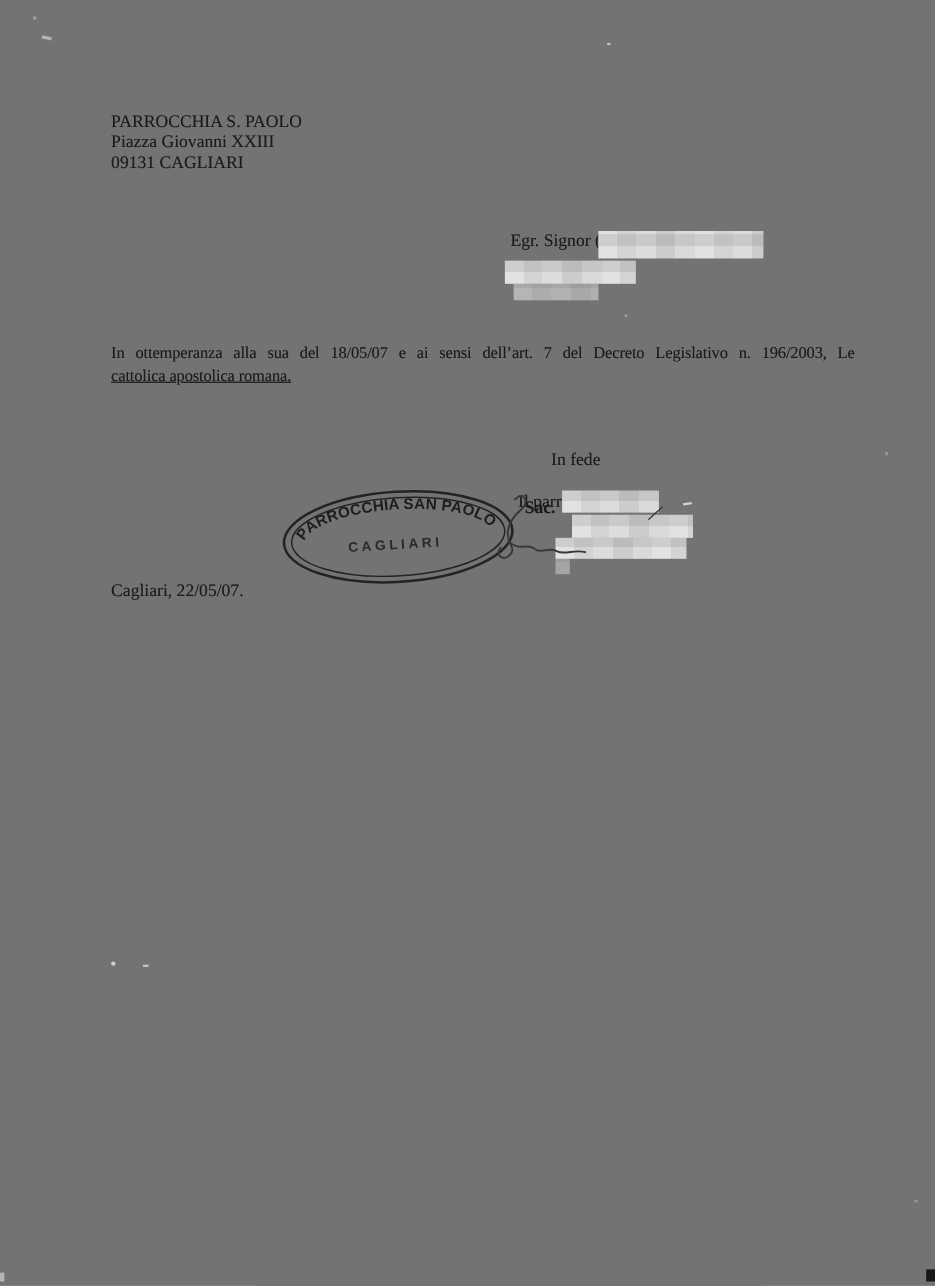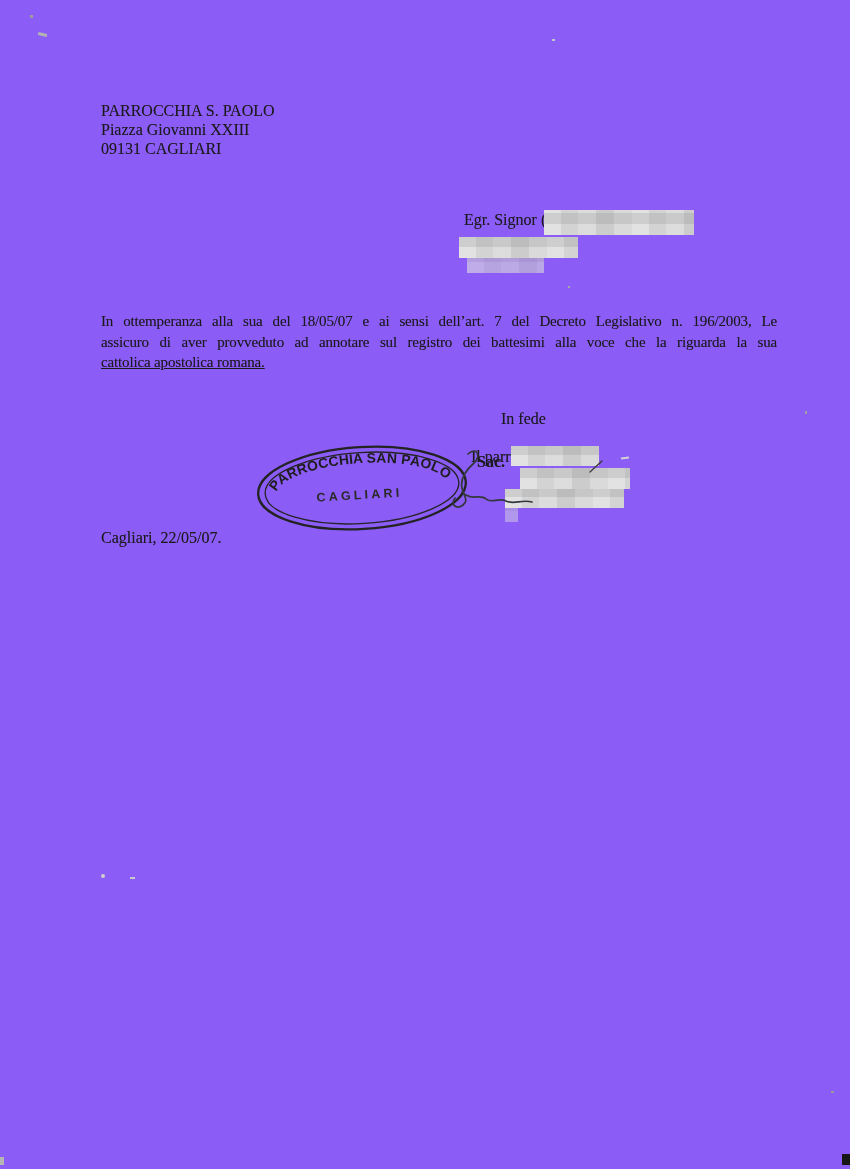--- a/index.html
+++ b/index.html
@@ -1,20 +1,20 @@
 <!DOCTYPE html>
 <html><head>
 <meta charset="utf-8">
 <style>
   html,body{margin:0;padding:0;background:#e8e8e8;}
   .page{
     position:relative;
     width:850px;height:1169px;
     margin:0 auto;
-    background:#8b5cf6;
+    background:#737373;
     overflow:hidden;
     font-family:"Liberation Serif","DejaVu Serif",serif;
     color:#1b1b1b;
   }
   .doc-text{ text-shadow:0 0 .4px rgba(0,0,0,.35); }
 
   
   .sender{position:absolute;left:101px;top:101px;font-size:16px;line-height:19.2px;}
 
   
@@ -94,21 +94,20 @@
     <div>09131 CAGLIARI</div>
   </div>
 
   <div class="recipient-sal doc-text">Egr. Signor (</div>
   <div class="mosaic" id="red-r1"></div>
   <div class="mosaic" id="red-r2"></div>
   <div class="mosaic" id="red-r3"></div>
 
   <div class="body-par doc-text">
     <div class="bline">In ottemperanza alla sua del 18/05/07 e ai sensi dell’art. 7 del Decreto Legislativo n. 196/2003, Le</div>
-    <div class="bline">assicuro di aver provveduto ad annotare sul registro dei battesimi alla voce che la riguarda la sua</div>
     <div class="bline last">cattolica apostolica romana.</div>
   </div>
 
   <div class="in-fede doc-text">In fede</div>
   <div class="il-parroco doc-text">Il parroco</div>
   <div class="sac-label doc-text">Sac.</div>
   <div class="mosaic" id="red-s1"></div>
   <div class="mosaic" id="red-s2"></div>
   <div class="mosaic" id="red-s3"></div>
   <div class="mosaic" id="red-s4"></div>

